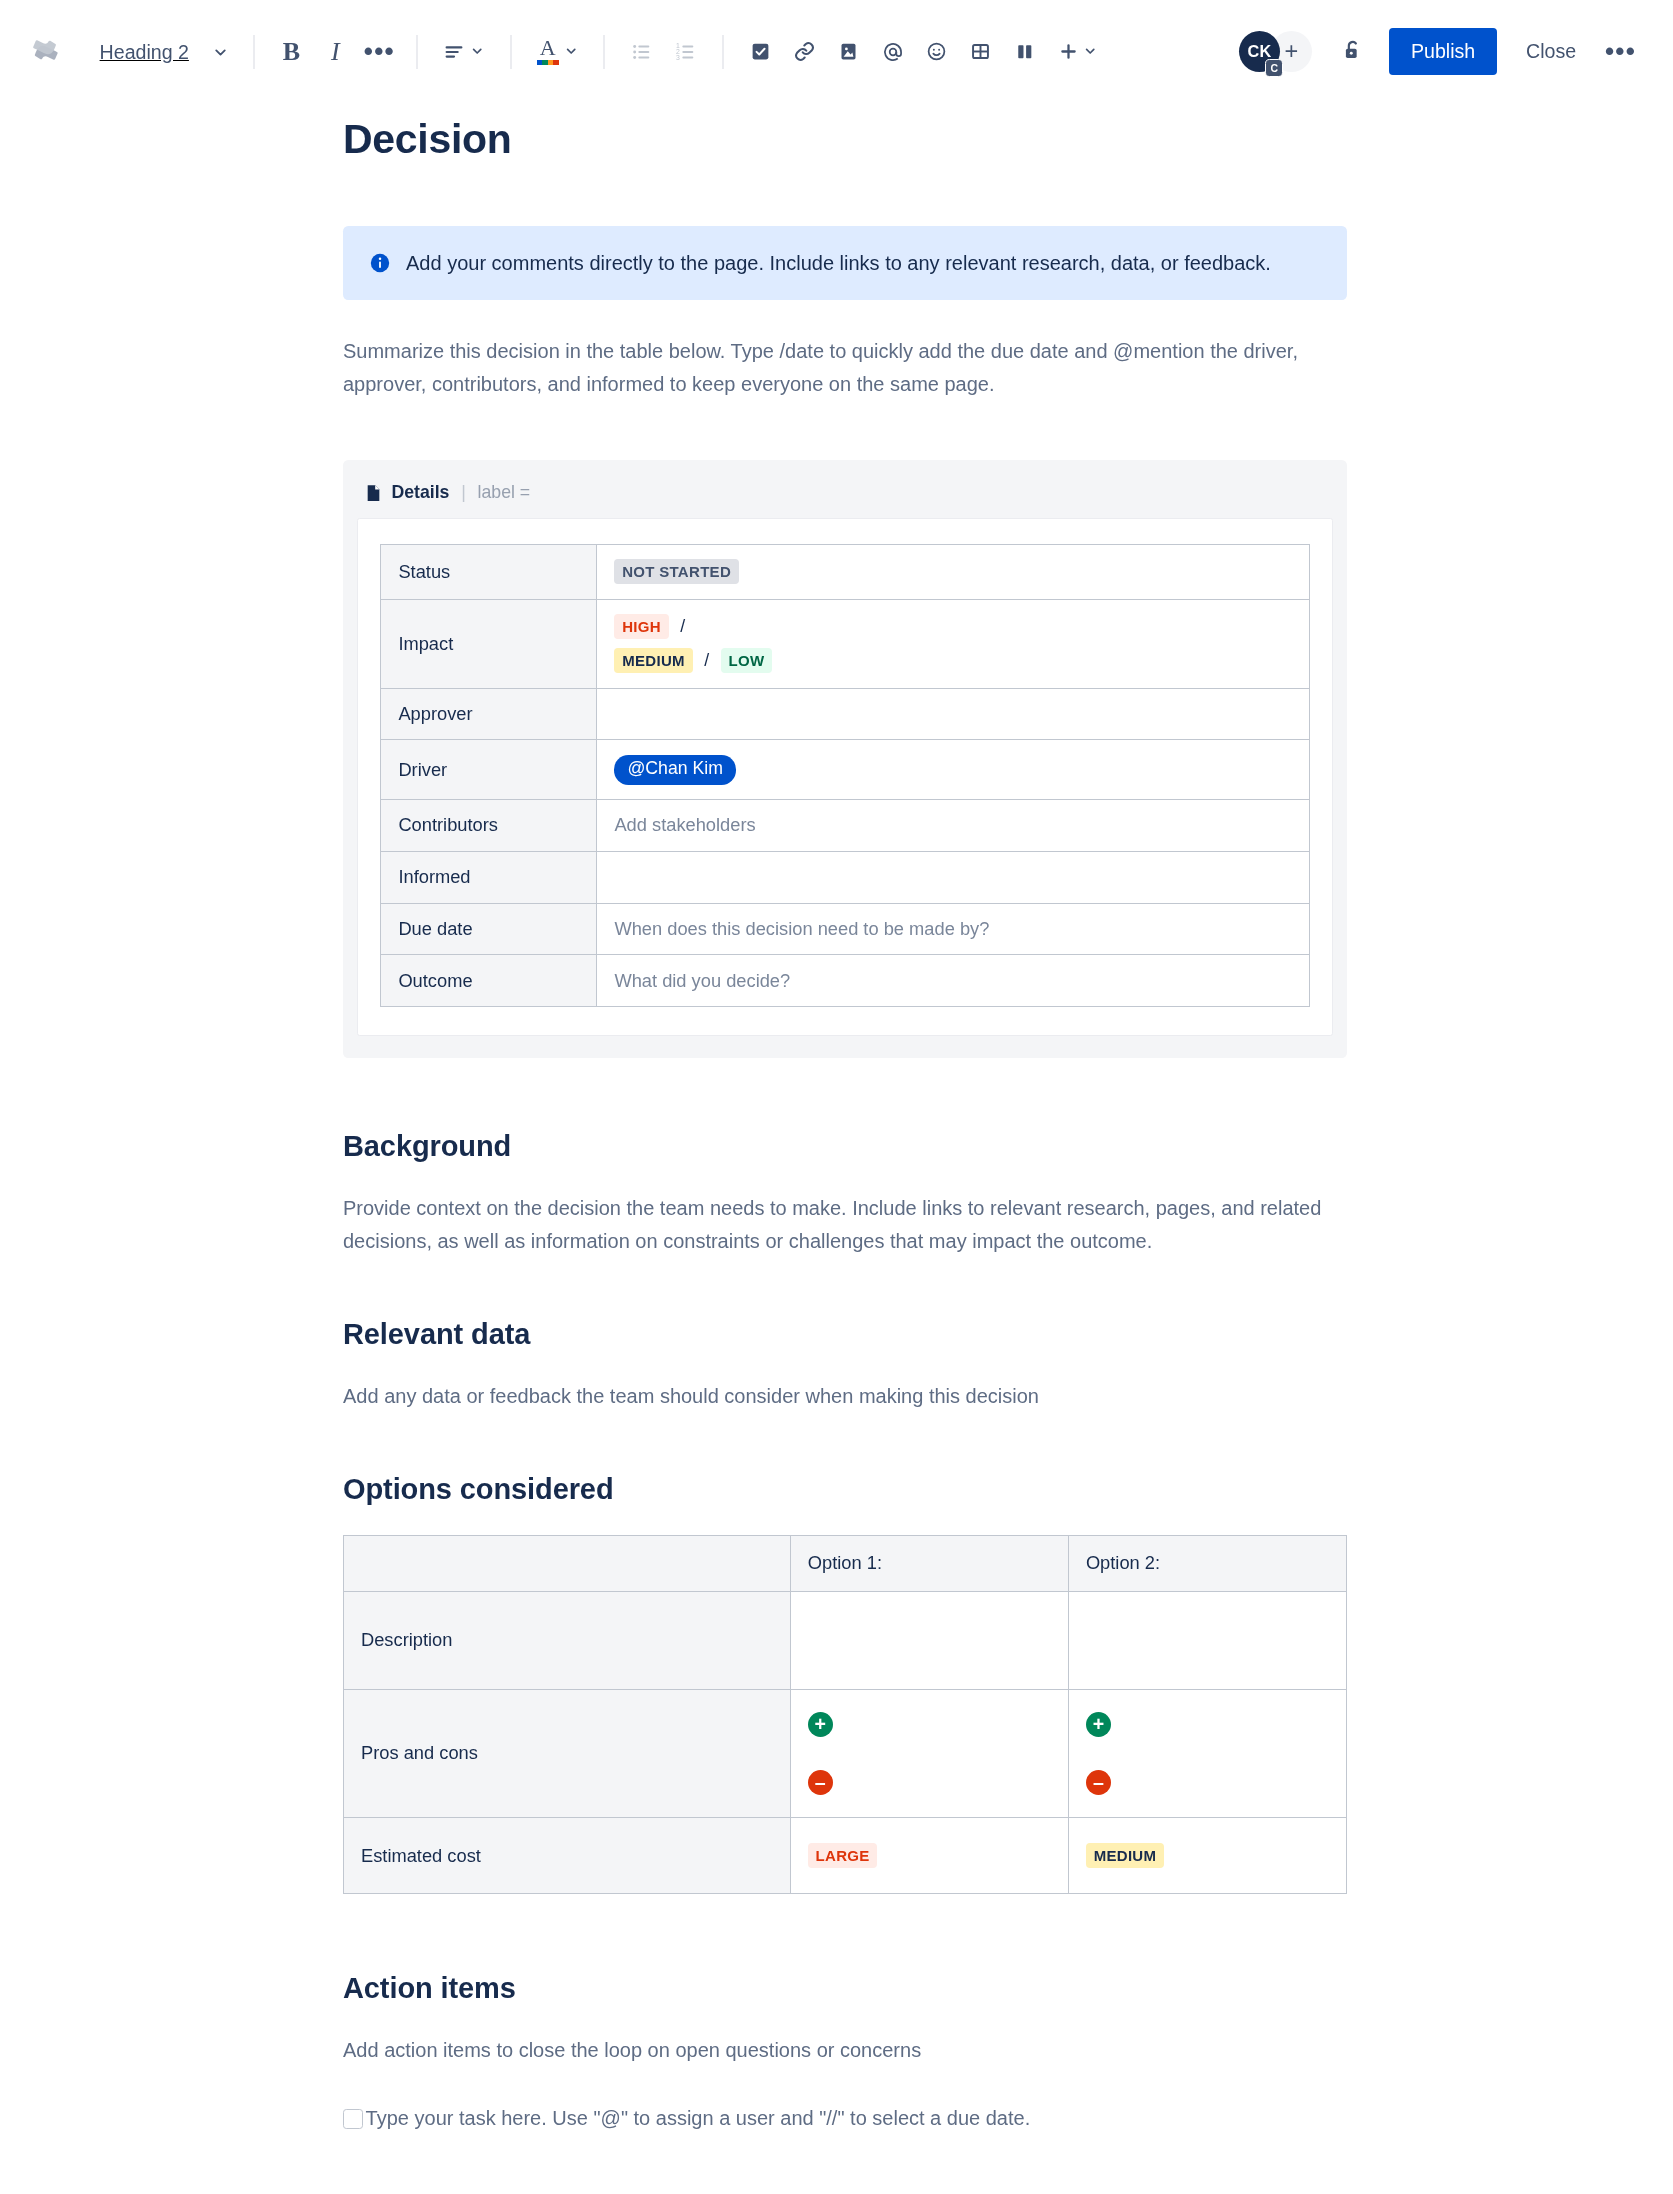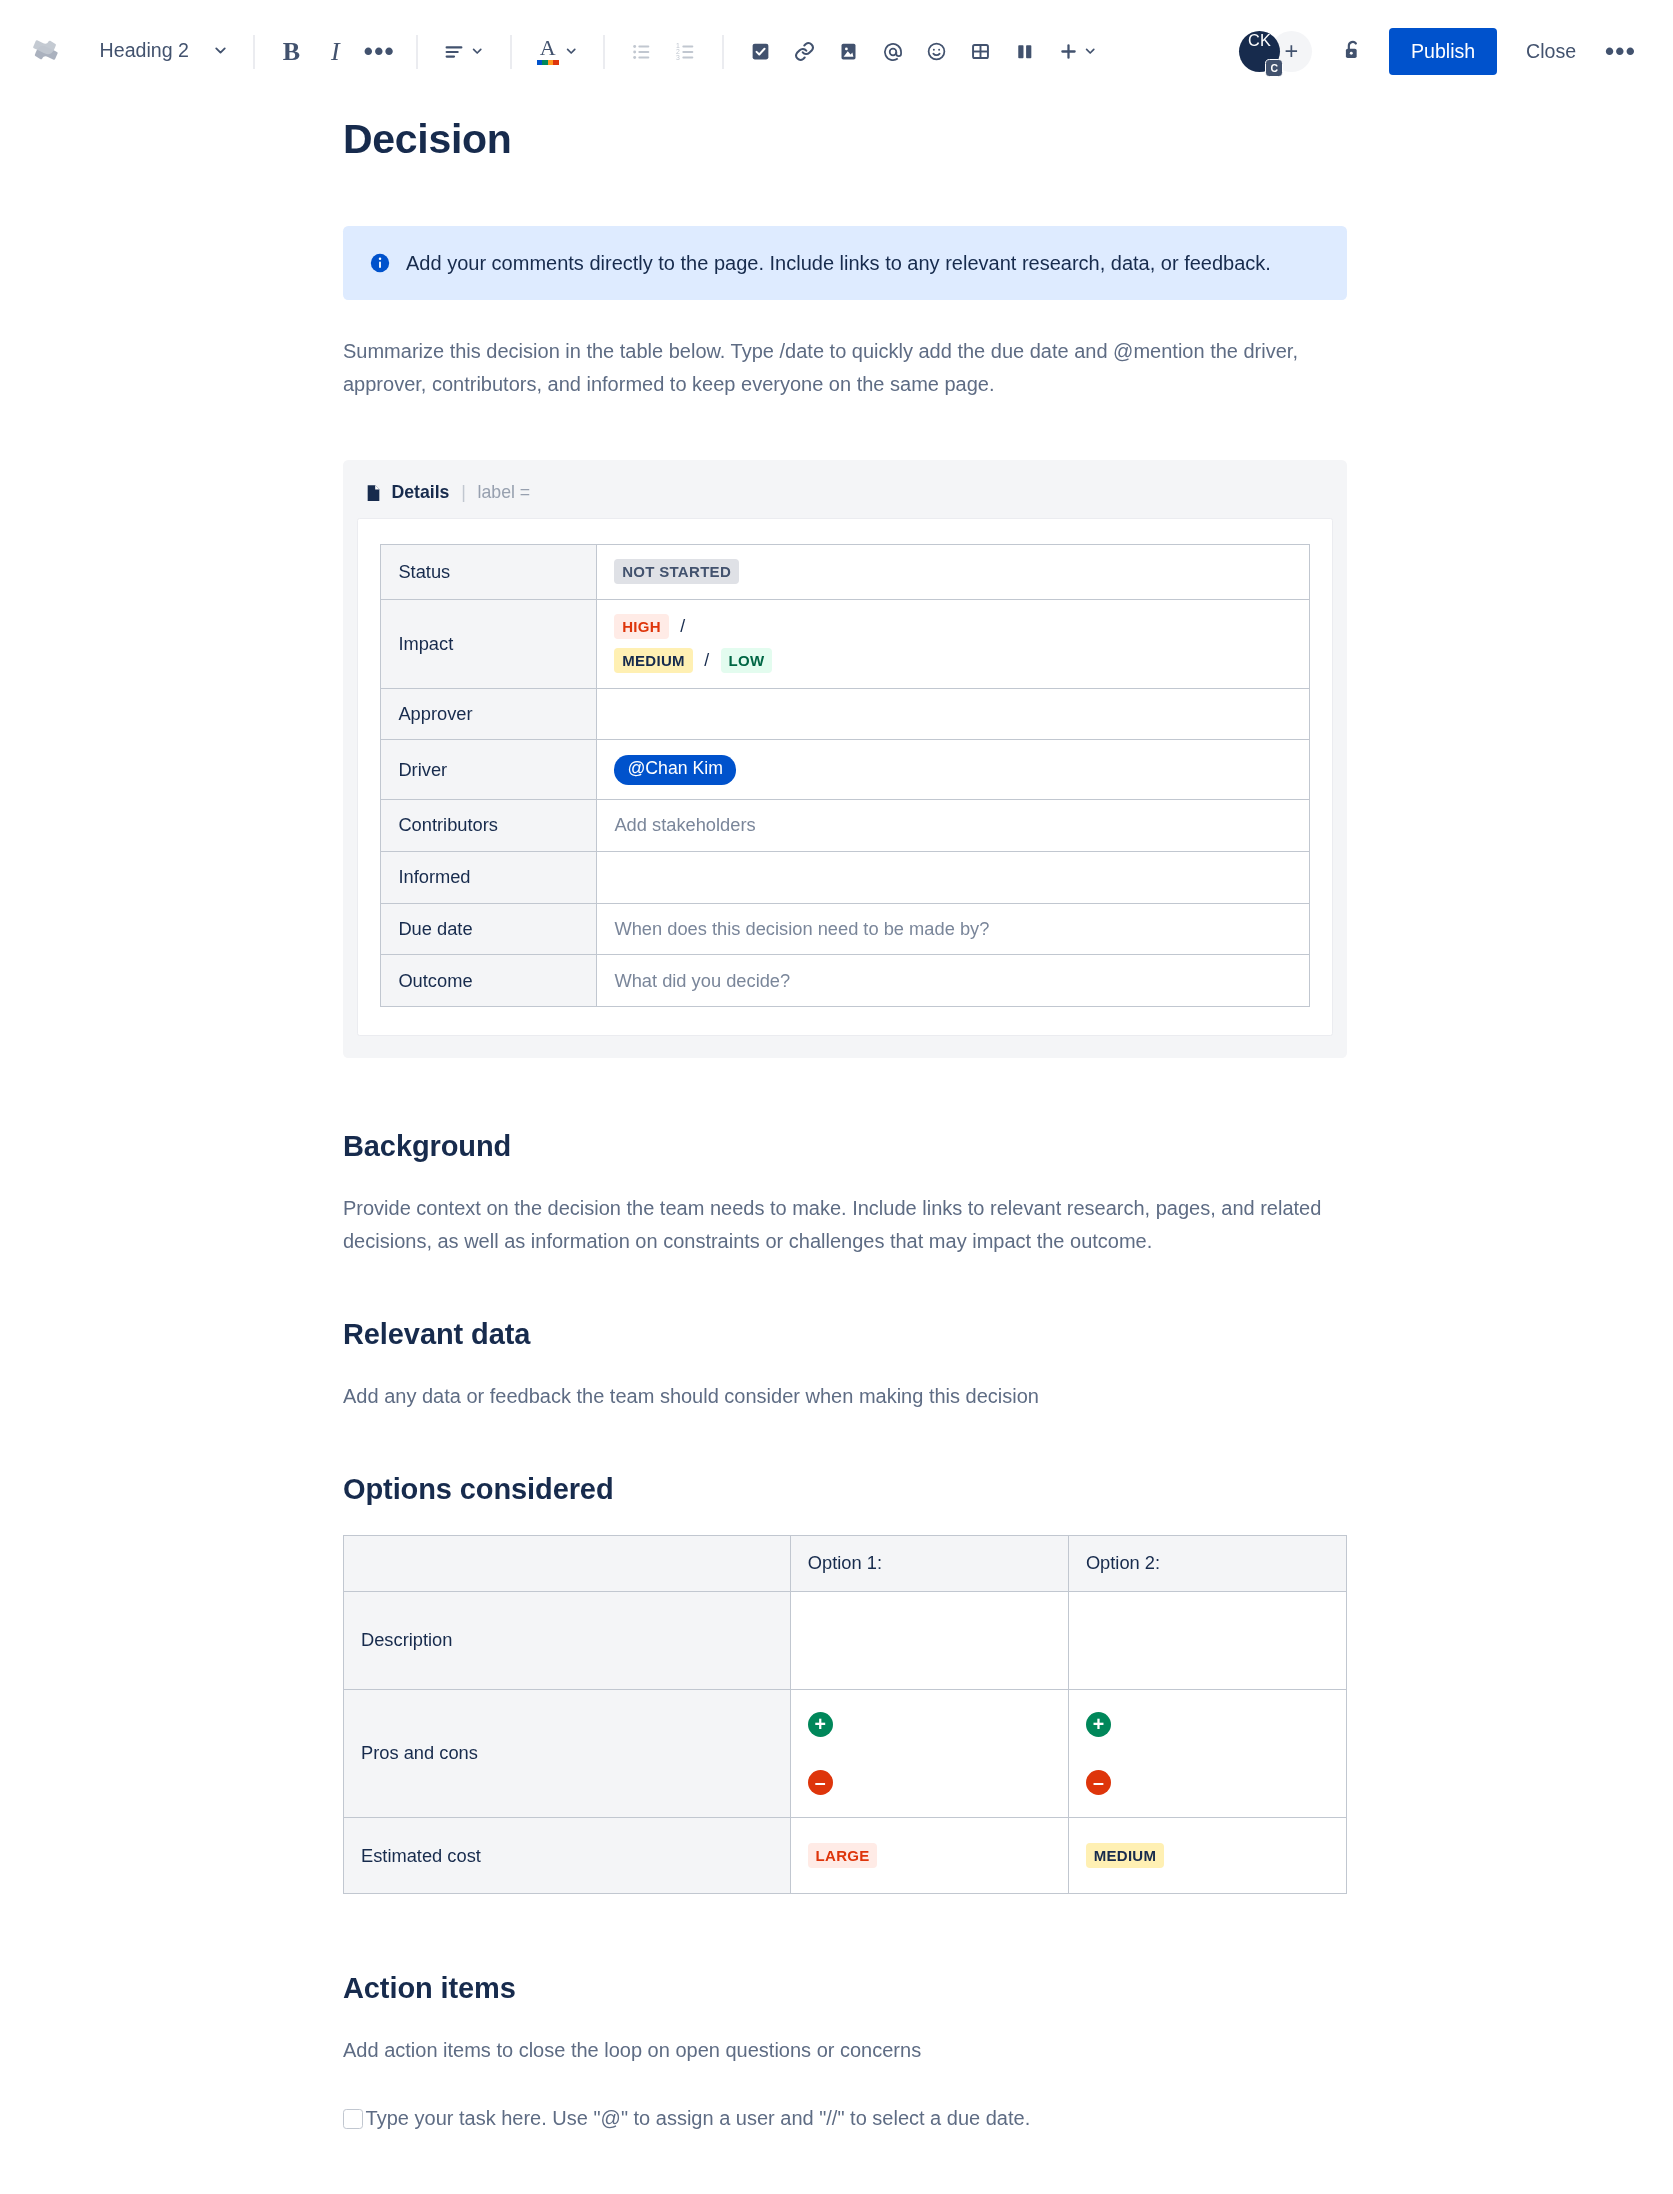--- a/index.html
+++ b/index.html
@@ -14,21 +14,21 @@
   
   .toolbar {
     height: 103px;
     width: 100%;
     display: flex;
     align-items: center;
     padding: 0 30px 0 23.5px;
     background: #ffffff;
     position: relative;
   }
-  .tb-left { display: flex; align-items: flex-start; flex: 0 0 auto; }
+  .tb-left { display: flex; align-items: flex-end; flex: 0 0 auto; text-decoration: underline; }
   .tb-mid  { display: flex; align-items: center; flex: 1 1 auto; }
   .tb-right{ display: flex; align-items: center; flex: 0 0 auto; gap: 0; }
 
   .logo-btn {
     width: 46px; height: 46px;
     display: flex; align-items: center; justify-content: center;
     margin-right: 15.7px;
   }
 
   .style-select {
@@ -62,22 +62,22 @@
   .tbtn.disabled { color: #C1C7D0; cursor: default; }
   .tbtn .bold-g   { font-family:"Liberation Serif",serif; font-weight:bold; font-size:26px; line-height:1; }
   .tbtn .ital-g   { font-family:"Liberation Serif",serif; font-style:italic; font-size:26px; line-height:1; }
   .tbtn .dots-g   { font-size:26px; line-height:0.4; letter-spacing:1.3px; font-weight:bold;}
   .tbtn svg { display:block; }
 
   .avatar-group { display:flex; align-items:center; margin-right: 17px; position: relative; }
   .avatar {
     width: 41px; height: 41px; border-radius: 50%;
     background: #172B4D; color: #ffffff;
-    display:flex; justify-content:center;
-    font-size: 16.3px; font-weight: 400; letter-spacing: 0.3px;
+    display:flex; align-items:center; justify-content:center;
+    font-size: 16.3px; font-weight: 700; letter-spacing: 0.3px;
     position: relative; z-index: 2;
   }
   .avatar-badge {
     position: absolute; left: 26px; top: 27.5px;
     width: 18.3px; height: 18.3px; border-radius: 4.6px;
     background: #42526E; color: #ffffff;
     display:flex; align-items:center; justify-content:center;
     font-size: 10.5px; font-weight: 600;
     border: 1.3px solid #ffffff;
     z-index: 3;

